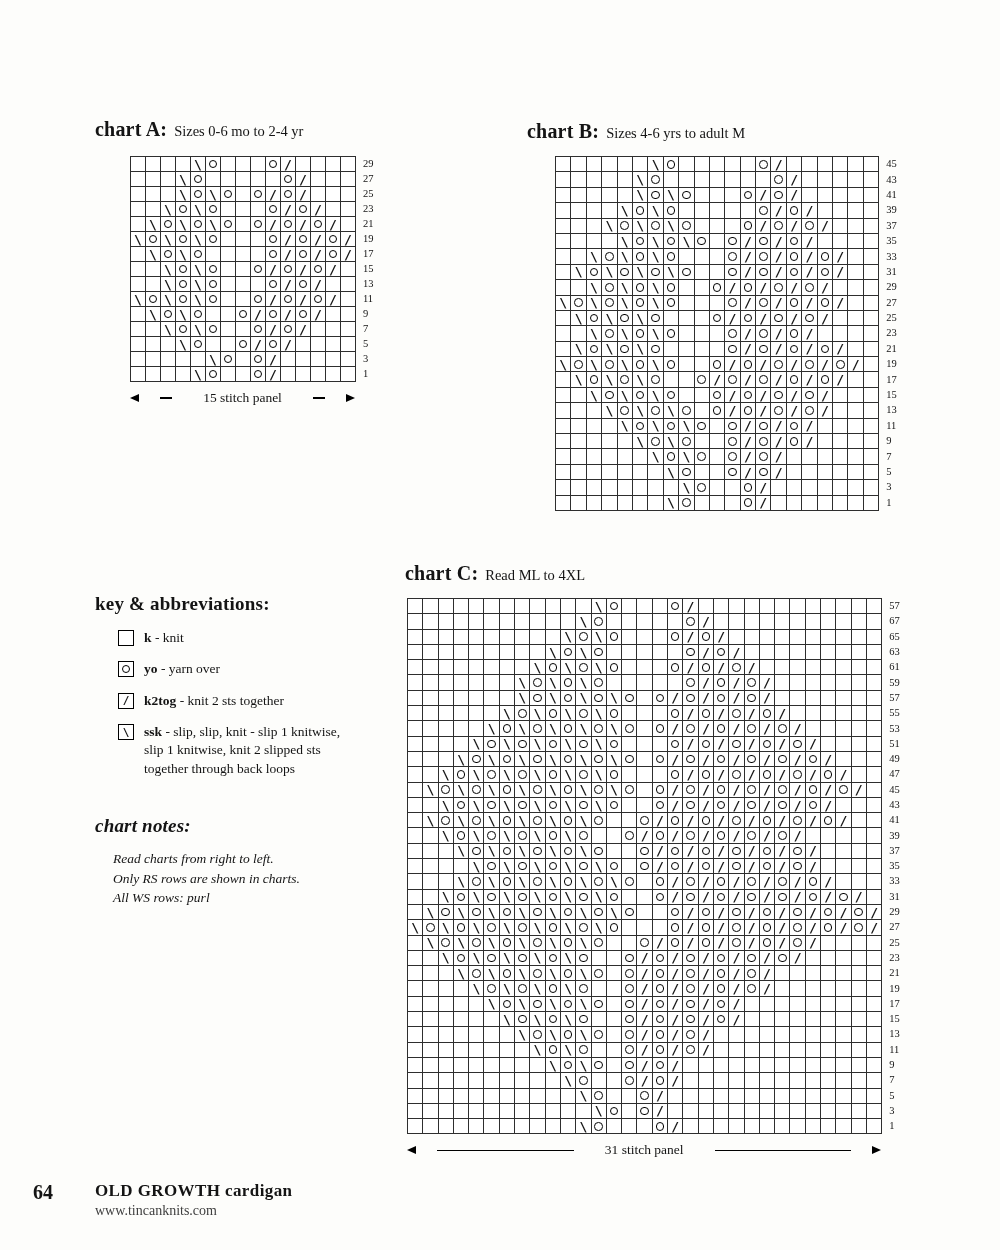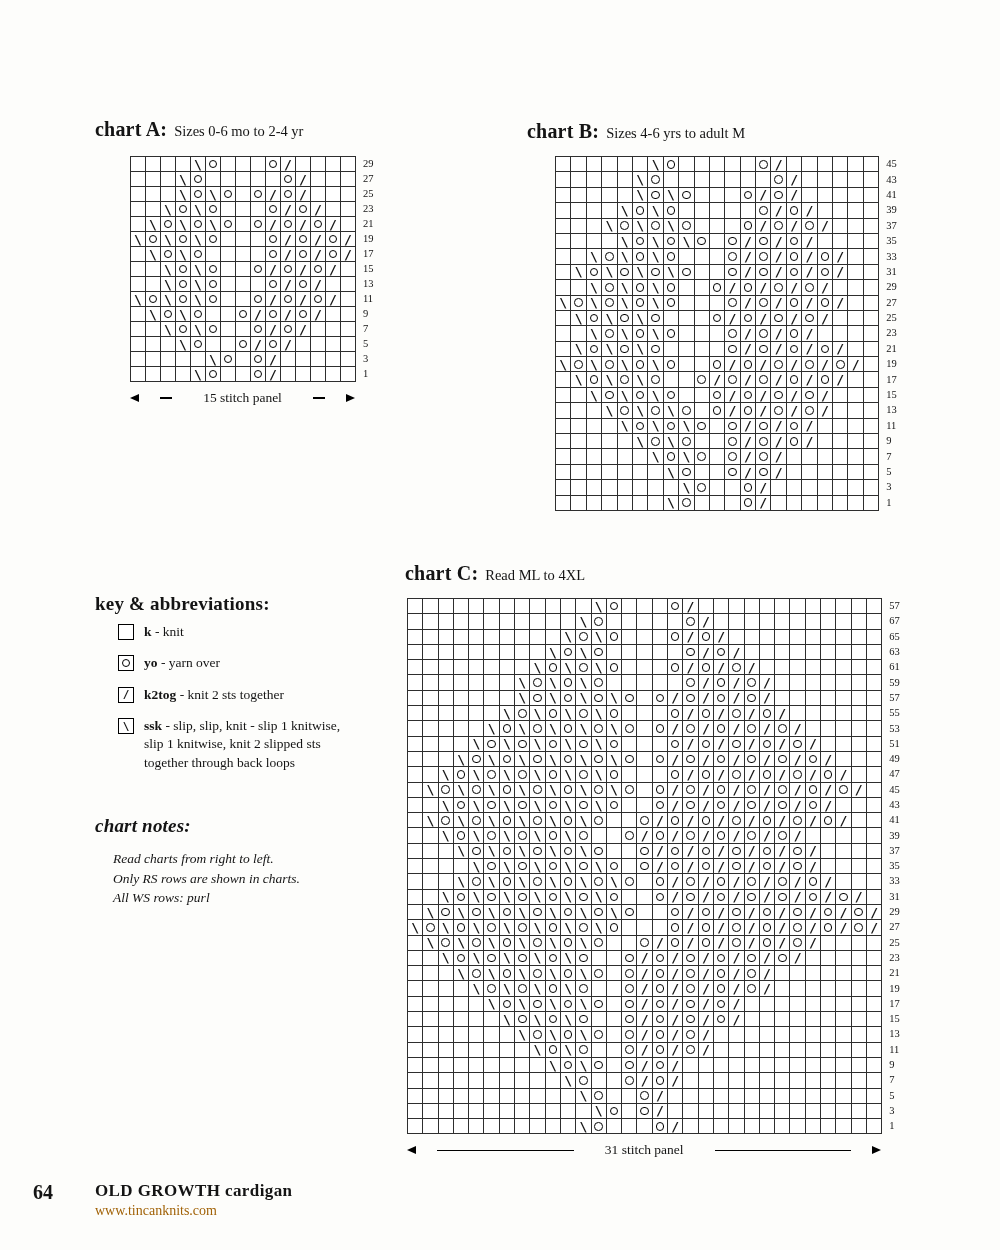--- a/index.html
+++ b/index.html
@@ -29,21 +29,21 @@
   .row-label{font-size:10.5px;display:flex;align-items:center;}
 
   .panel-arrow{display:flex;align-items:center;margin-top:8px;gap:21px;}
   .aline{flex:1;height:1.5px;background:#000;}
   .ah{width:0;height:0;flex:none;}
   .ah.left{border-top:4.5px solid transparent;border-bottom:4.5px solid transparent;border-right:9px solid #000;}
   .ah.right{border-top:4.5px solid transparent;border-bottom:4.5px solid transparent;border-left:9px solid #000;}
   .panel-text{font-size:13.5px;padding:0 10px;white-space:nowrap;}
 
   .sec-h{font-weight:bold;font-size:19px;letter-spacing:.2px;margin-top:33px;}
-  .key-items{margin-left:23px;margin-top:8px;width:232px;}
+  .key-items{margin-left:23px;margin-top:14px;width:232px;}
   .key-item{display:flex;margin-bottom:13px;}
   .key-box{
     width:14px;height:14px;border:1.5px solid #000;flex:none;
     display:flex;align-items:center;justify-content:center;margin-right:10px;margin-top:1px;
     box-sizing:content-box;background:#fff;
   }
   .key-box .sym-yo{width:8px;height:8px;}
   .key-text{font-size:13.5px;line-height:1.36;}
   .key-text b{font-weight:bold;}
 
@@ -3916,13 +3916,13 @@
     <span class="ah left"></span>
       <span class="aline"></span>
     <span class="panel-text">31 stitch panel</span>
     <span class="aline"></span>
       <span class="ah right"></span>
   </div>
 </div>
 
 <div class="abs pagenum" style="left:33px;top:1181px;">64</div>
 <div class="abs ftitle" style="left:95px;top:1181px;">OLD GROWTH cardigan</div>
-<a class="abs furl" style="left: 95px; top: 1203px; color: #a16207; text-align: center;">www.tincanknits.com</a>
+<a class="abs furl" style="left: 95px; top: 1203px; color: #404040; text-align: center;">www.tincanknits.com</a>
 
 </body></html>

